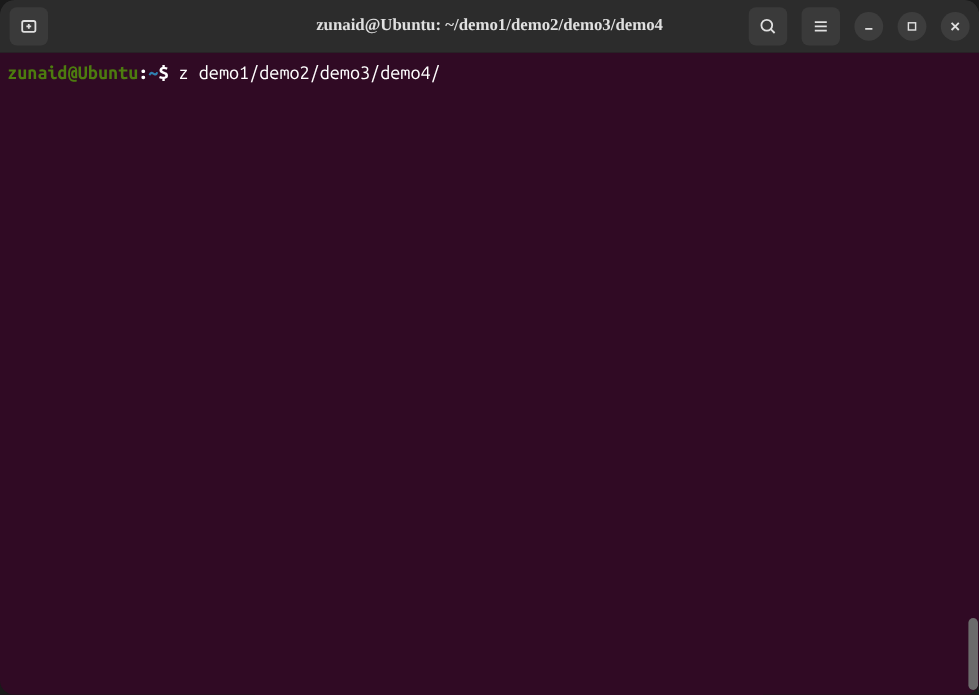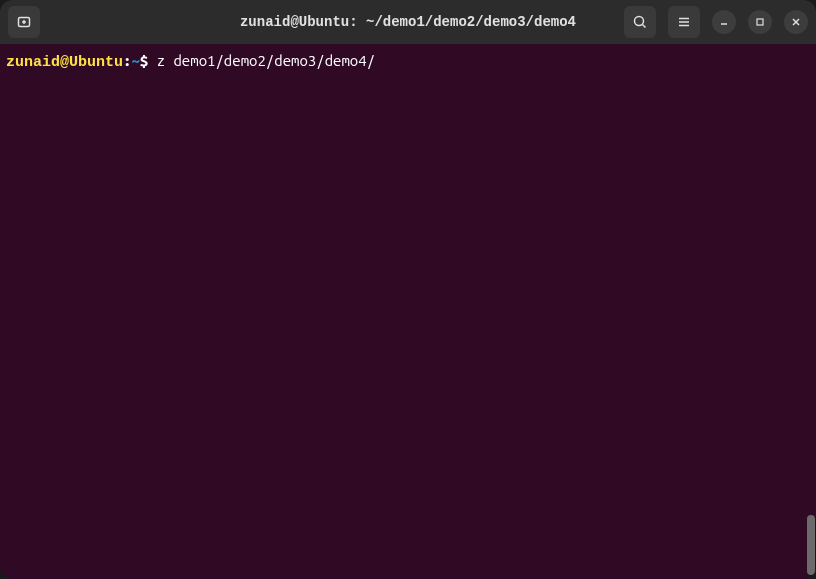--- a/index.html
+++ b/index.html
@@ -26,21 +26,21 @@
     }
     .titlebar-left {
       display: flex;
       align-items: center;
     }
     .titlebar-center {
       position: absolute;
       left: 50%;
       transform: translateX(-50%);
       color: #e0e0e0;
-      font-family: Liberation Mono, monospace;
+      font-family: Liberation Serif, serif;
       font-size: 14px;
       font-weight: 600;
     }
     .titlebar-right {
       margin-left: auto;
       display: flex;
       align-items: center;
       gap: 12px;
     }
     .tb-btn {
@@ -78,23 +78,22 @@
       padding: 6px 6px;
       font-size: 15px;
       line-height: 1.45;
       position: relative;
     }
     .line {
       white-space: pre;
       font-family: "Ubuntu Mono", "DejaVu Sans Mono", monospace;
     }
     .userhost {
-      color: #fde047;
+      color: #4d7c0f;
       font-weight: bold;
-      font-family: Liberation Mono, monospace;
     }
     .path {
       color: #3080b0;
       font-weight: bold;
     }
     .punct {
       color: #ffffff;
       font-weight: bold;
     }
     .cmd {

